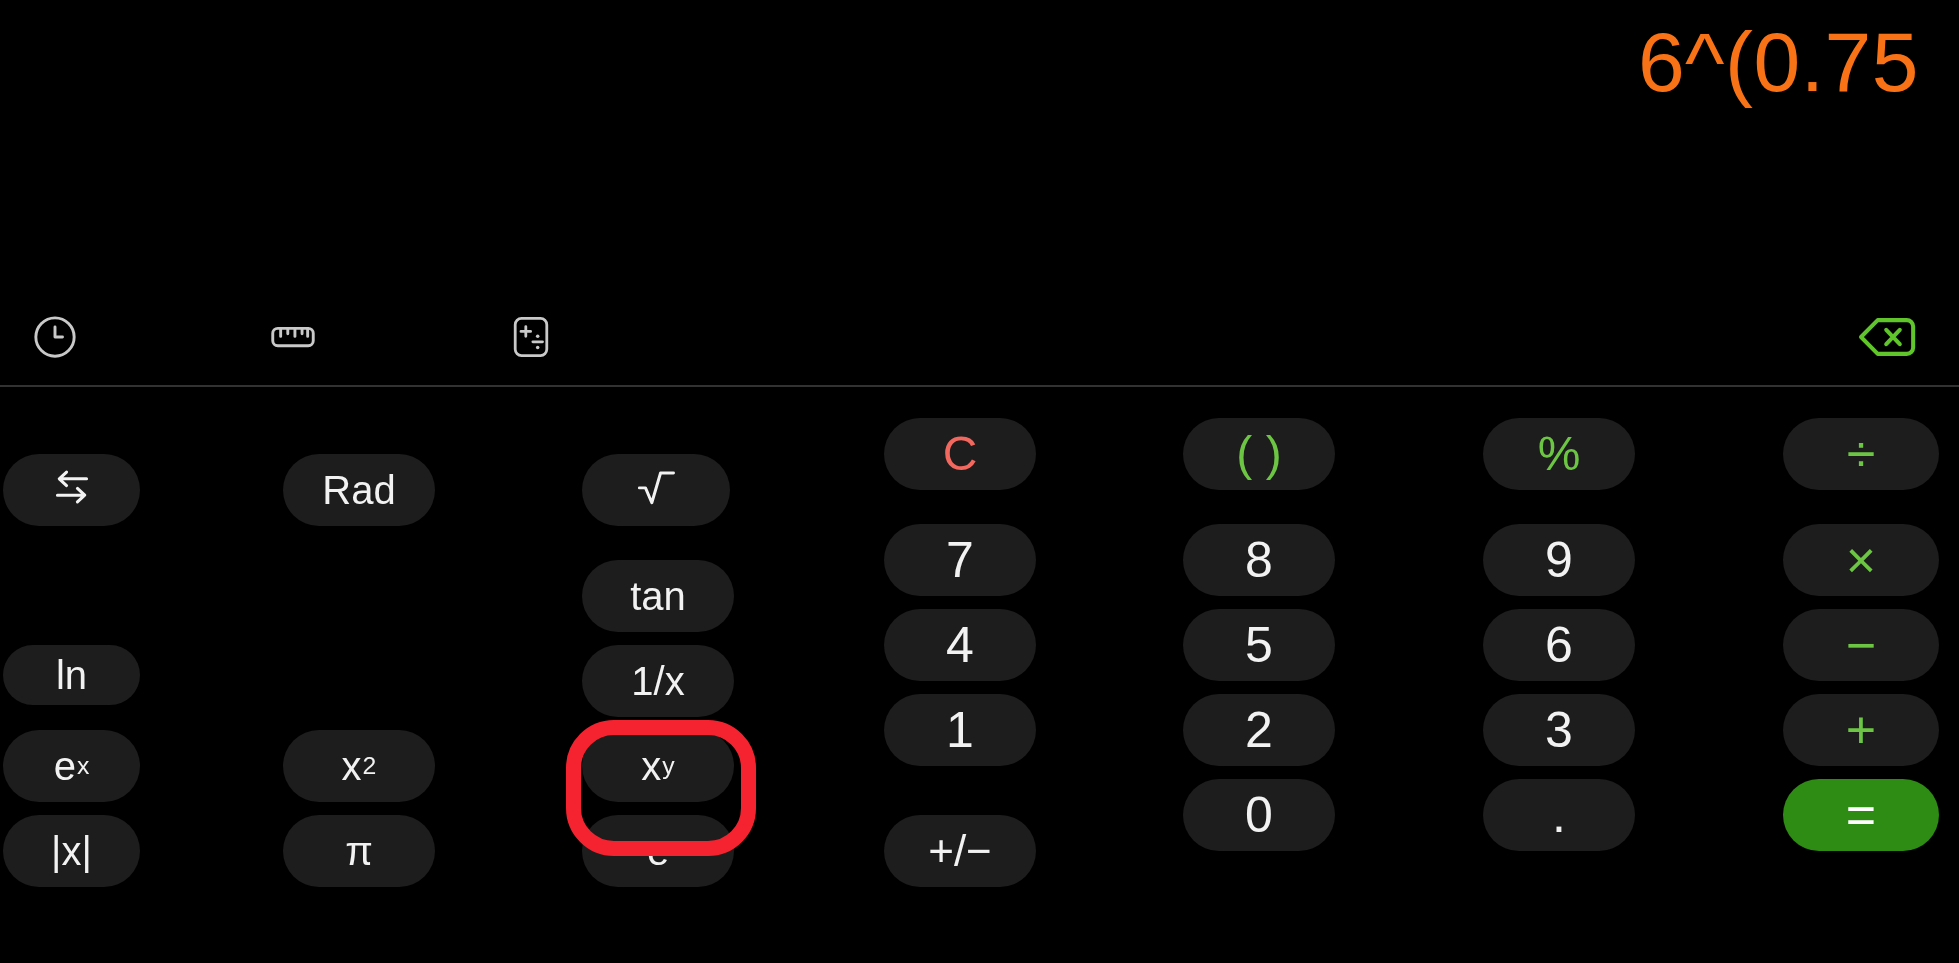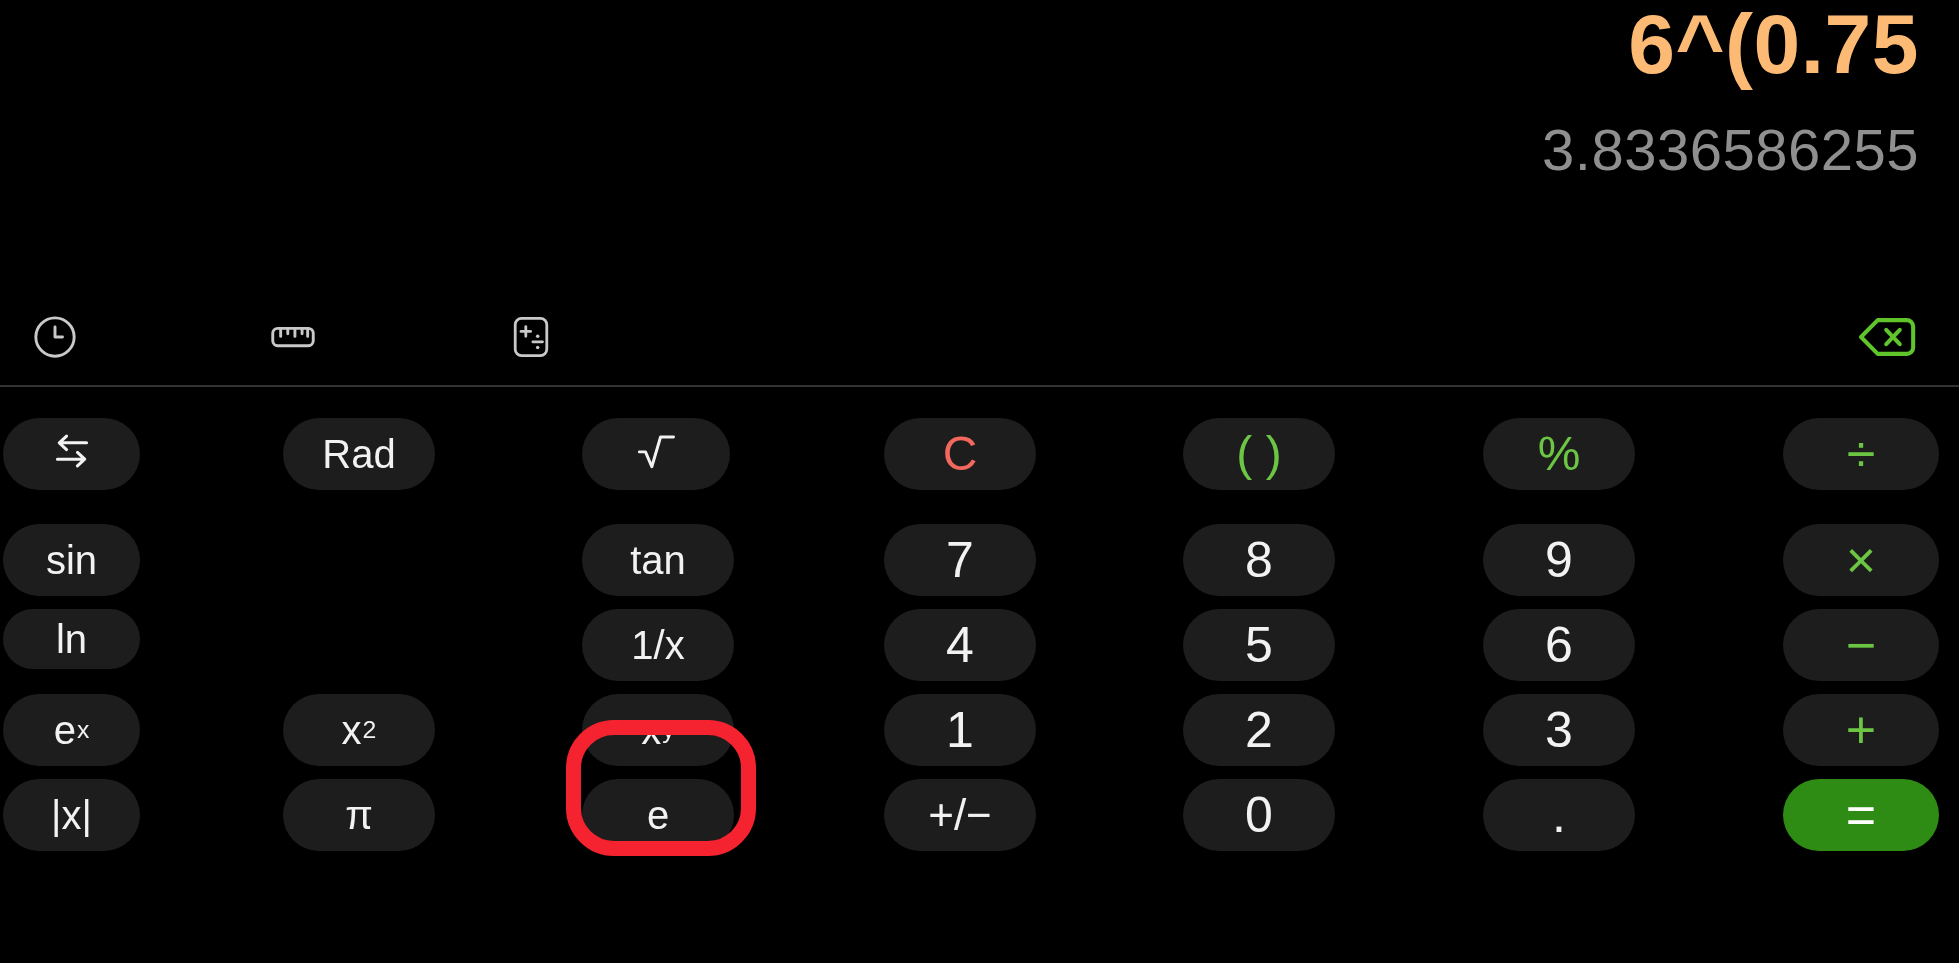--- a/index.html
+++ b/index.html
@@ -25,25 +25,26 @@
     left: 0; top: 0;
     width: 1959px;
     height: 285px;
     padding: 0 40px 0 0;
     display: flex;
     flex-direction: column;
     align-items: flex-end;
     justify-content: flex-start;
   }
   .expression {
+    margin-top: 18px;
     font-size: 84px;
     line-height: 1.05;
-    color: #fdba74;
+    color: #f97316;
     letter-spacing: 0.5px;
-    font-weight: 700;
+    font-weight: 400;
     white-space: pre;
   }
   .result {
     margin-top: 32px;
     font-size: 58px;
     line-height: 1.05;
     color: #8f8f8f;
     font-weight: 300;
     letter-spacing: 0.5px;
     white-space: pre;
@@ -104,21 +105,21 @@
   .key.digit { font-size: 50px; }
   .key.op { font-size: 52px; color: #6CC644; }
   .key.clear { font-size: 48px; color: #F2685F; }
   .key.paren { font-size: 48px; color: #6CC644; }
   .key.pct { font-size: 48px; color: #6CC644; }
   .key.equals {
     background: #2E8B14;
     color: #ffffff;
     font-size: 52px;
   }
-  .key.func { font-size: 40px; }
+  .key.func { font-size: 40px; margin-top: 36px; }
   .key sup {
     font-size: 0.62em;
     vertical-align: super;
     line-height: 0;
     margin-left: 1px;
   }
   .key .sym-svg { display: block; }
 
   
   .highlight-ring {
@@ -129,21 +130,20 @@
     box-sizing: border-box;
   }
 </style>
 </head>
 <body>
 
 <div id="app">
 
   <div class="display">
     <div class="expression">6^(0.75</div>
-    <div class="result">3.8336586255</div>
   </div>
 
   <div class="toolbar">
 
     <div class="tool" style="left:0px;">
       <span>
         <svg width="50" height="50" viewBox="0 0 24 24" fill="none" stroke="#c9c9c9" stroke-width="1.4" stroke-linecap="round" stroke-linejoin="round">
           <circle cx="12" cy="12" r="9.2"></circle>
           <path d="M12 7.2 V12 H15.6"></path>
         </svg>
@@ -200,21 +200,20 @@
         <svg width="40" height="42" viewBox="0 0 22 24" fill="none" stroke="#f2f2f2" stroke-width="1.7" stroke-linecap="round" stroke-linejoin="round">
           <path d="M1.5 12.5 L5 12.5 L8.6 21 L13.6 4 L21 4"></path>
         </svg>
       </span>
     </button>
     <button class="key clear" style="left:884px;top:27px;width:152px;height:72px;">C</button>
     <button class="key paren" style="left:1183px;top:27px;width:152px;height:72px;">( )</button>
     <button class="key pct" style="left:1483px;top:27px;width:152px;height:72px;">%</button>
     <button class="key op" style="left:1783px;top:27px;width:156px;height:72px;">÷</button>
 
-    <button class="key func" style="left:3px;top:133px;width:137px;height:72px;">sin</button>
     <button class="key func" style="left:582px;top:133px;width:152px;height:72px;">tan</button>
     <button class="key digit" style="left:884px;top:133px;width:152px;height:72px;">7</button>
     <button class="key digit" style="left:1183px;top:133px;width:152px;height:72px;">8</button>
     <button class="key digit" style="left:1483px;top:133px;width:152px;height:72px;">9</button>
     <button class="key op" style="left:1783px;top:133px;width:156px;height:72px;">×</button>
 
     <button class="key func" style="left:3px;top:218px;width:137px;height:60px;">ln</button>
     <button class="key func" style="left:582px;top:218px;width:152px;height:72px;text-align:center;">1/x</button>
     <button class="key digit" style="left:884px;top:218px;width:152px;height:72px;">4</button>
     <button class="key digit" style="left:1183px;top:218px;width:152px;height:72px;">5</button>

